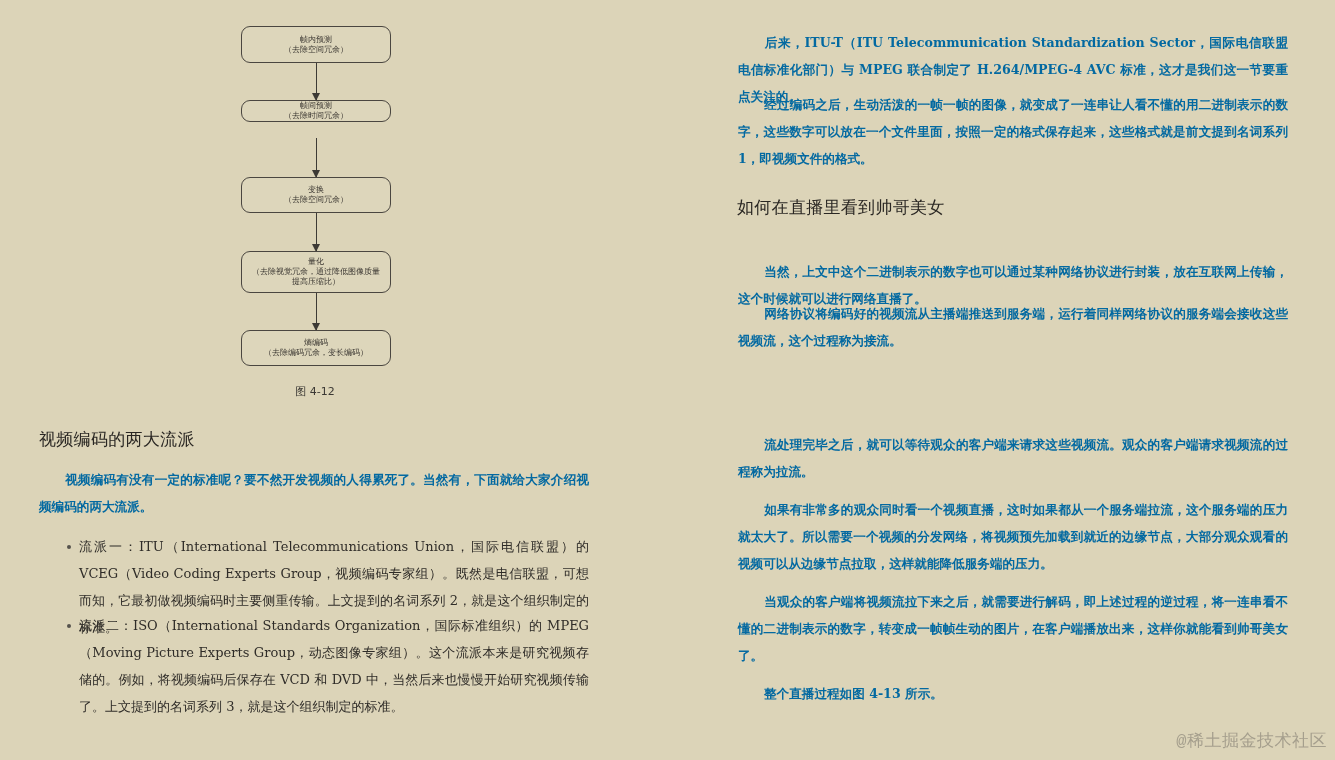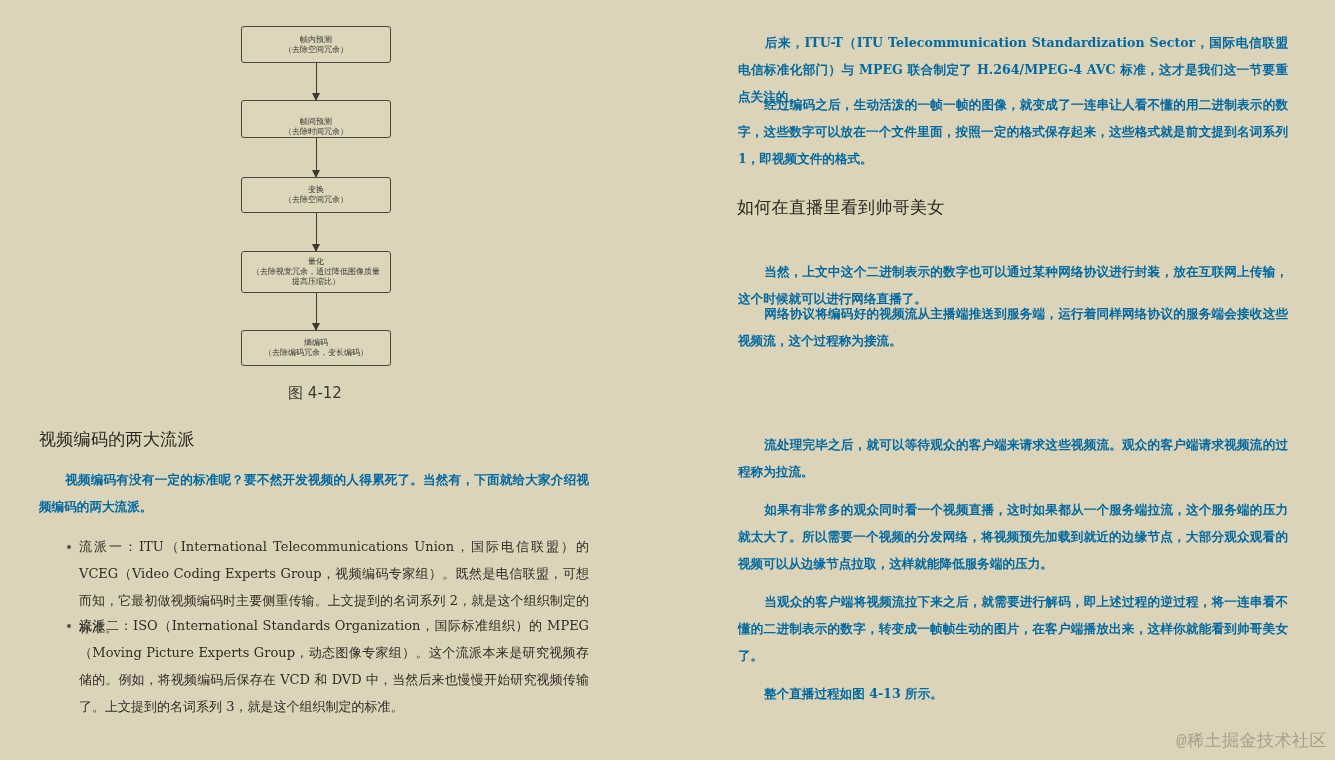--- a/index.html
+++ b/index.html
@@ -10,40 +10,40 @@
     color: #2b2824;
   }
   .page { position: absolute; top: 0; height: 760px; }
   .page-left { left: 0; width: 640px; }
   .page-right { left: 690px; width: 645px; }
 
   
   .flow { position: absolute; left: 0; top: 0; width: 640px; height: 410px; }
   .fbox {
     position: absolute; left: 241px; width: 150px;
-    border: 1.6px solid #4a4640; border-radius: 3px;
+    border: 1.6px solid #4a4640; border-radius: 9px;
     background: #ddd6bb;
     box-sizing: border-box;
     font-family: "DejaVu Sans", sans-serif;
     font-size: 8px; line-height: 10px; color: #3a3631;
     display: flex; flex-direction: column; align-items: center; justify-content: center;
     text-align: center;
   }
   .arrow {
     position: absolute; left: 316px; width: 1.4px; background: #3d3a35;
   }
   .arrow::after {
     content: ""; position: absolute; left: -4px; bottom: -1px;
     width: 0; height: 0;
     border-left: 4.7px solid transparent; border-right: 4.7px solid transparent;
     border-top: 8px solid #3d3a35;
   }
   .fig-caption {
     position: absolute; left: 0; width: 630px; top: 384px; text-align: center;
-    font-family: "DejaVu Sans", sans-serif; font-size: 15px; color: #3b3834;
+    font-family: "DejaVu Sans", sans-serif; font-size: 11px; color: #3b3834;
   }
 
   .h2 {
     position: absolute; font-family: "DejaVu Sans", sans-serif;
     font-size: 17px; color: #2a2723; letter-spacing: 0.3px;
   }
   .para {
     position: absolute; font-size: 12.6px; line-height: 27px;
     text-align: justify; color: #0369a1; font-weight: bold;
   }
@@ -66,21 +66,21 @@
 <body>
 
 <div class="page page-left">
   <div class="flow">
     <div class="fbox" style="top:26px;height:37px;">
       <span>帧内预测</span>
       <span>（去除空间冗余）</span>
     </div>
     <div class="arrow" style="top:63px;height:37px;"></div>
 
-    <div class="fbox" style="top:100px;height:38px;justify-content:flex-end;">
+    <div class="fbox" style="top:100px;height:22px;justify-content:flex-end;">
       <span>帧间预测</span>
       <span>（去除时间冗余）</span>
     </div>
     <div class="arrow" style="top:138px;height:39px;"></div>
 
     <div class="fbox" style="top:177px;height:36px;">
       <span>变换</span>
       <span>（去除空间冗余）</span>
     </div>
     <div class="arrow" style="top:213px;height:38px;"></div>

